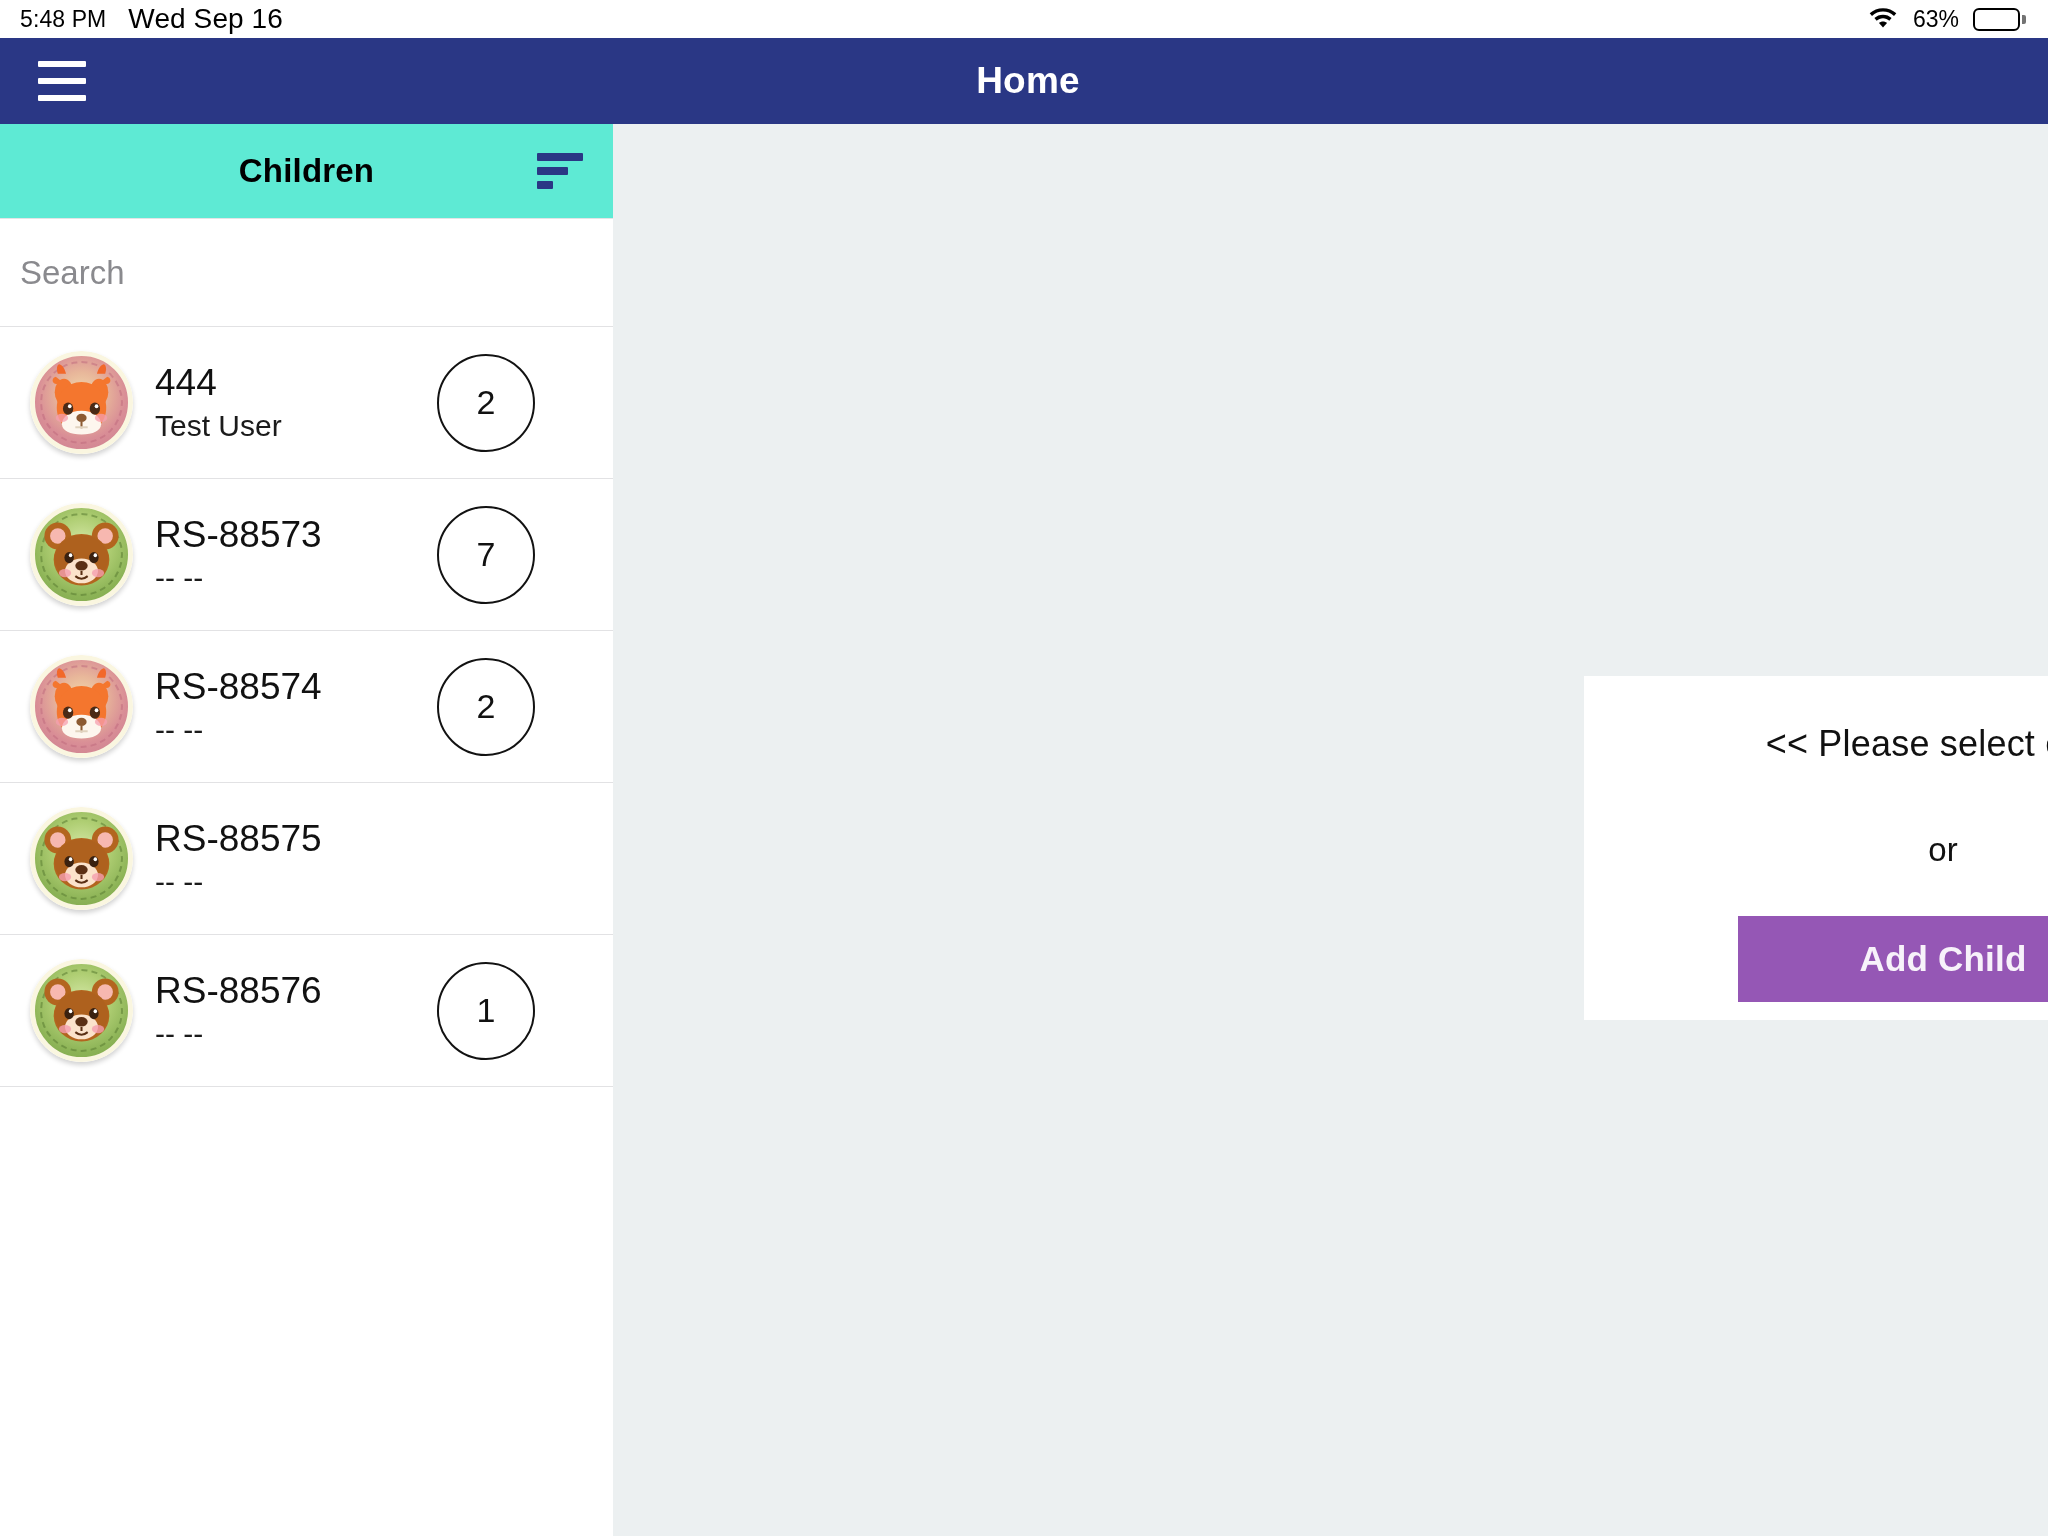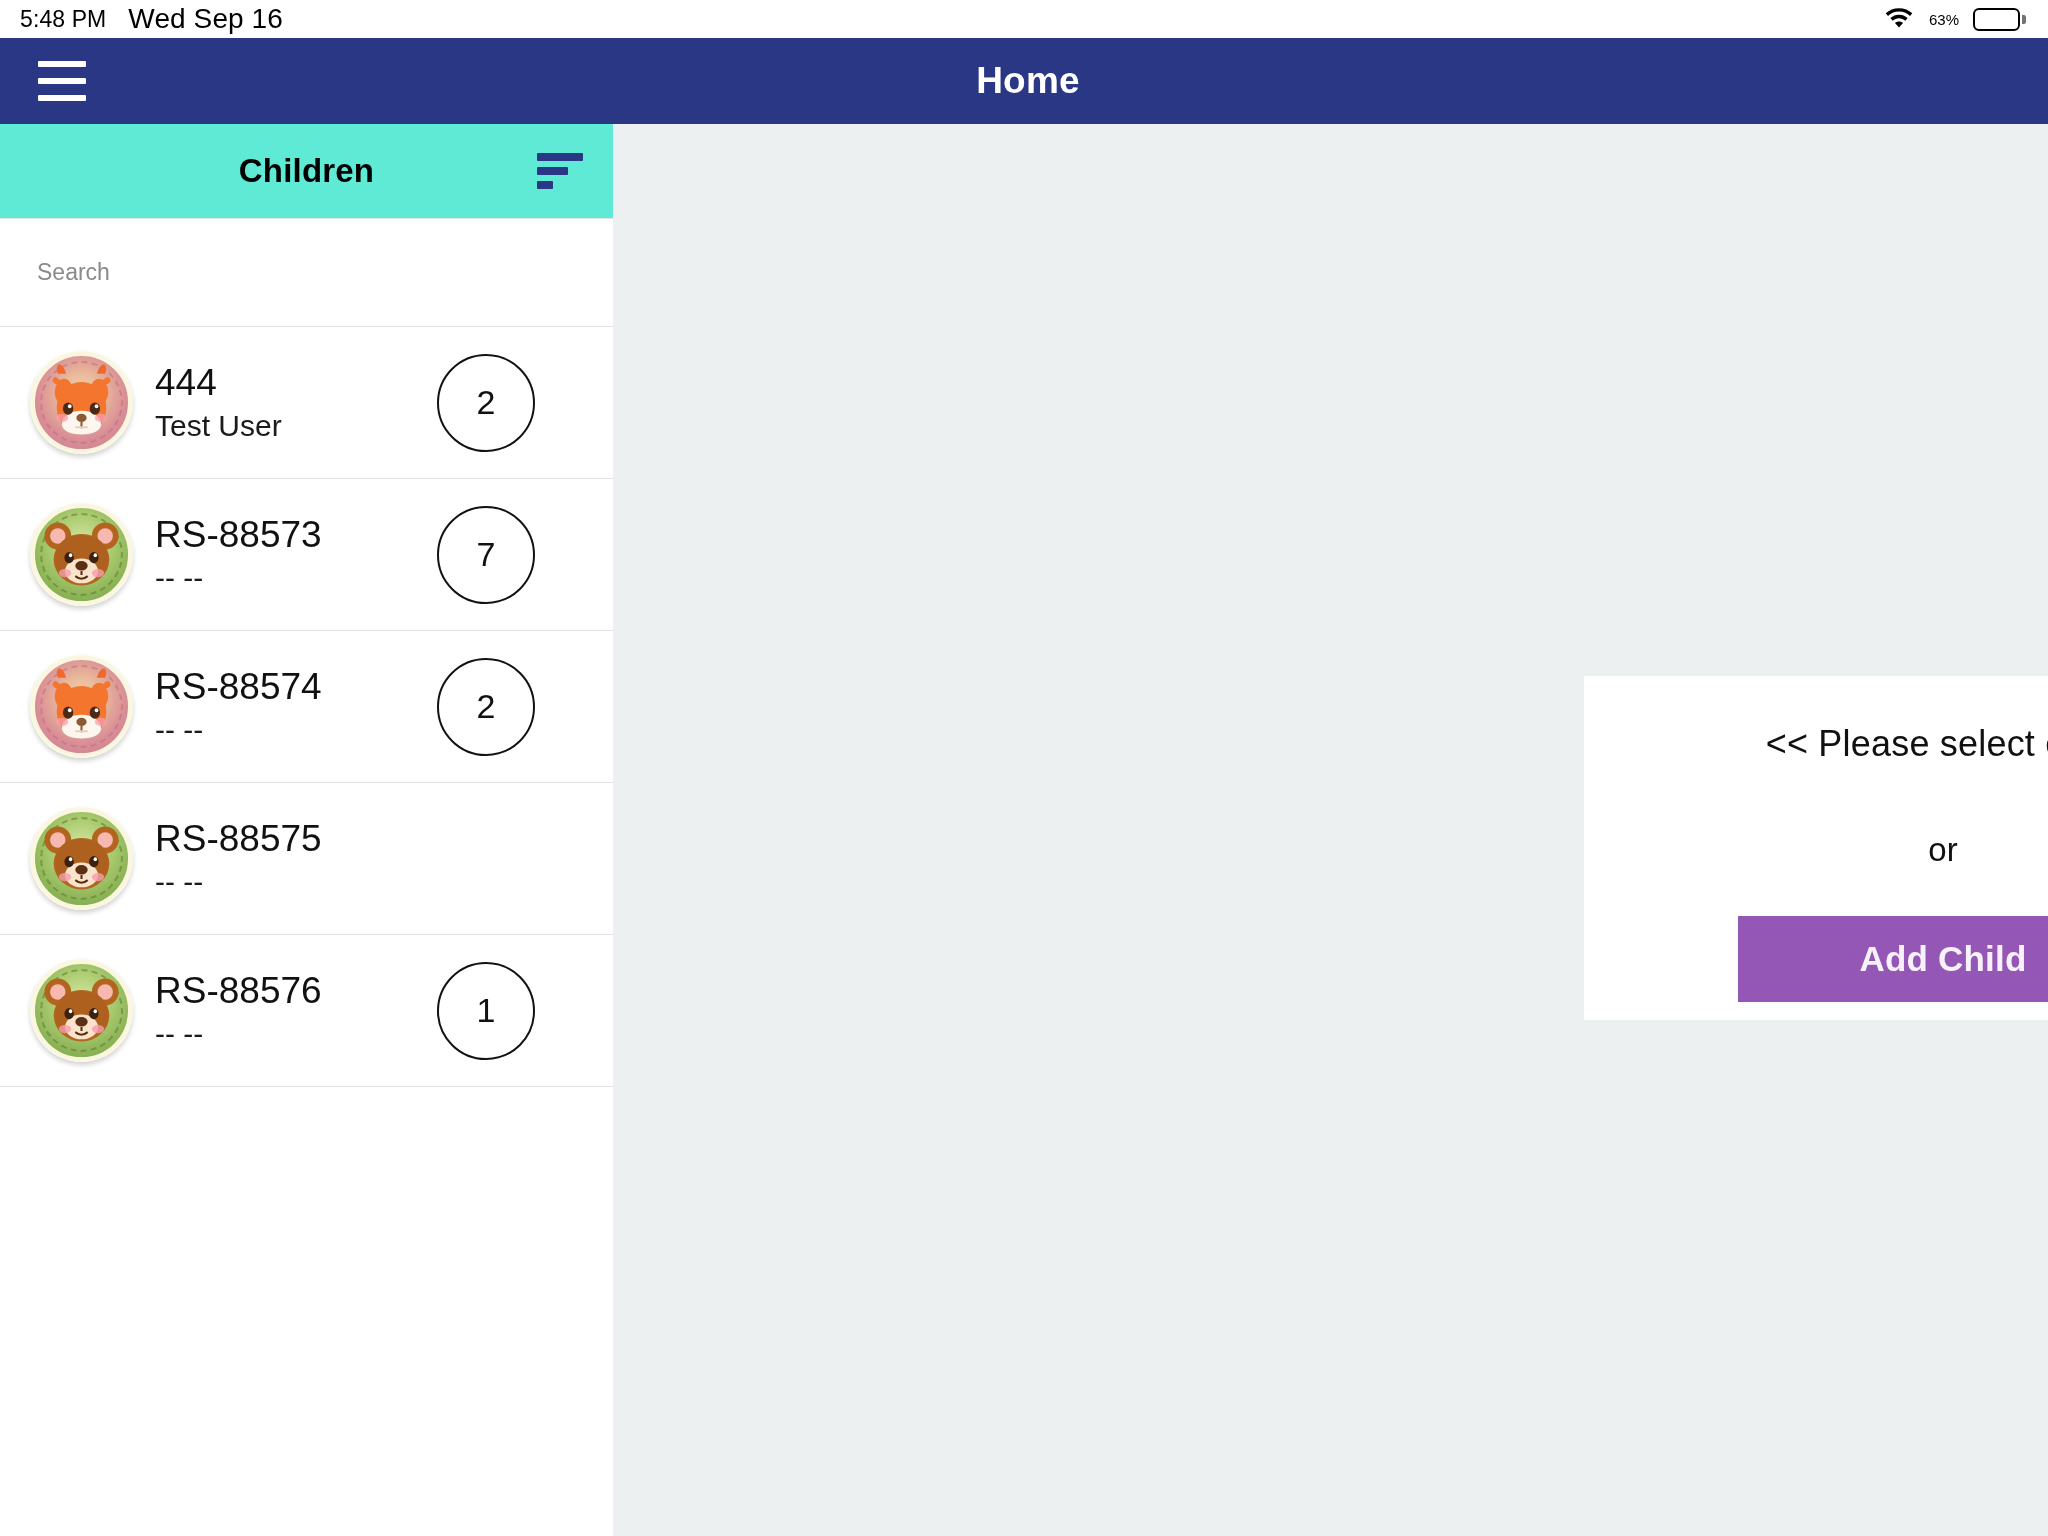--- a/index.html
+++ b/index.html
@@ -20,21 +20,21 @@
     align-items: center;
     padding: 0 22px 0 20px;
     font-size: 23px;
     color: #000000;
   }
   .status-left { display: flex; align-items: center; gap: 22px; }
   .status-right { margin-left: auto; display: flex; align-items: center; gap: 14px; }
   .status-time { font-size: 23px; letter-spacing: 0.1px; }
   .status-date { font-size: 28px; letter-spacing: 0.1px; }
   .wifi-icon { display: block; }
-  .battery-pct { font-size: 15px; }
+  .battery-pct { font-size: 23px; }
   .battery-icon { display: flex; align-items: center; }
   .battery-body {
     width: 47px; height: 23px;
     border: 2.5px solid #000;
     border-radius: 6px;
     padding: 2.5px;
     position: relative;
   }
   .battery-fill {
     height: 100%;
@@ -130,24 +130,24 @@
   .search-row {
     height: 108px;
     background: #ffffff;
     display: flex; align-items: center;
     border-bottom: 1px solid #E2E2E4;
   }
   .search-input {
     border: 0; outline: 0;
     background: transparent;
     font-family: "Liberation Sans", sans-serif;
-    font-size: 23px;
+    font-size: 33px;
     color: #222;
     width: 100%;
-    padding: 0 37px;
+    padding: 0 20px;
   }
   .search-input::placeholder { color: #8A8A8E; opacity: 1; }
 
   .child-list { flex: 0 0 auto; }
 
   .child-row {
     height: 152px;
     display: flex;
     align-items: center;
     padding: 0 0 0 30px;

